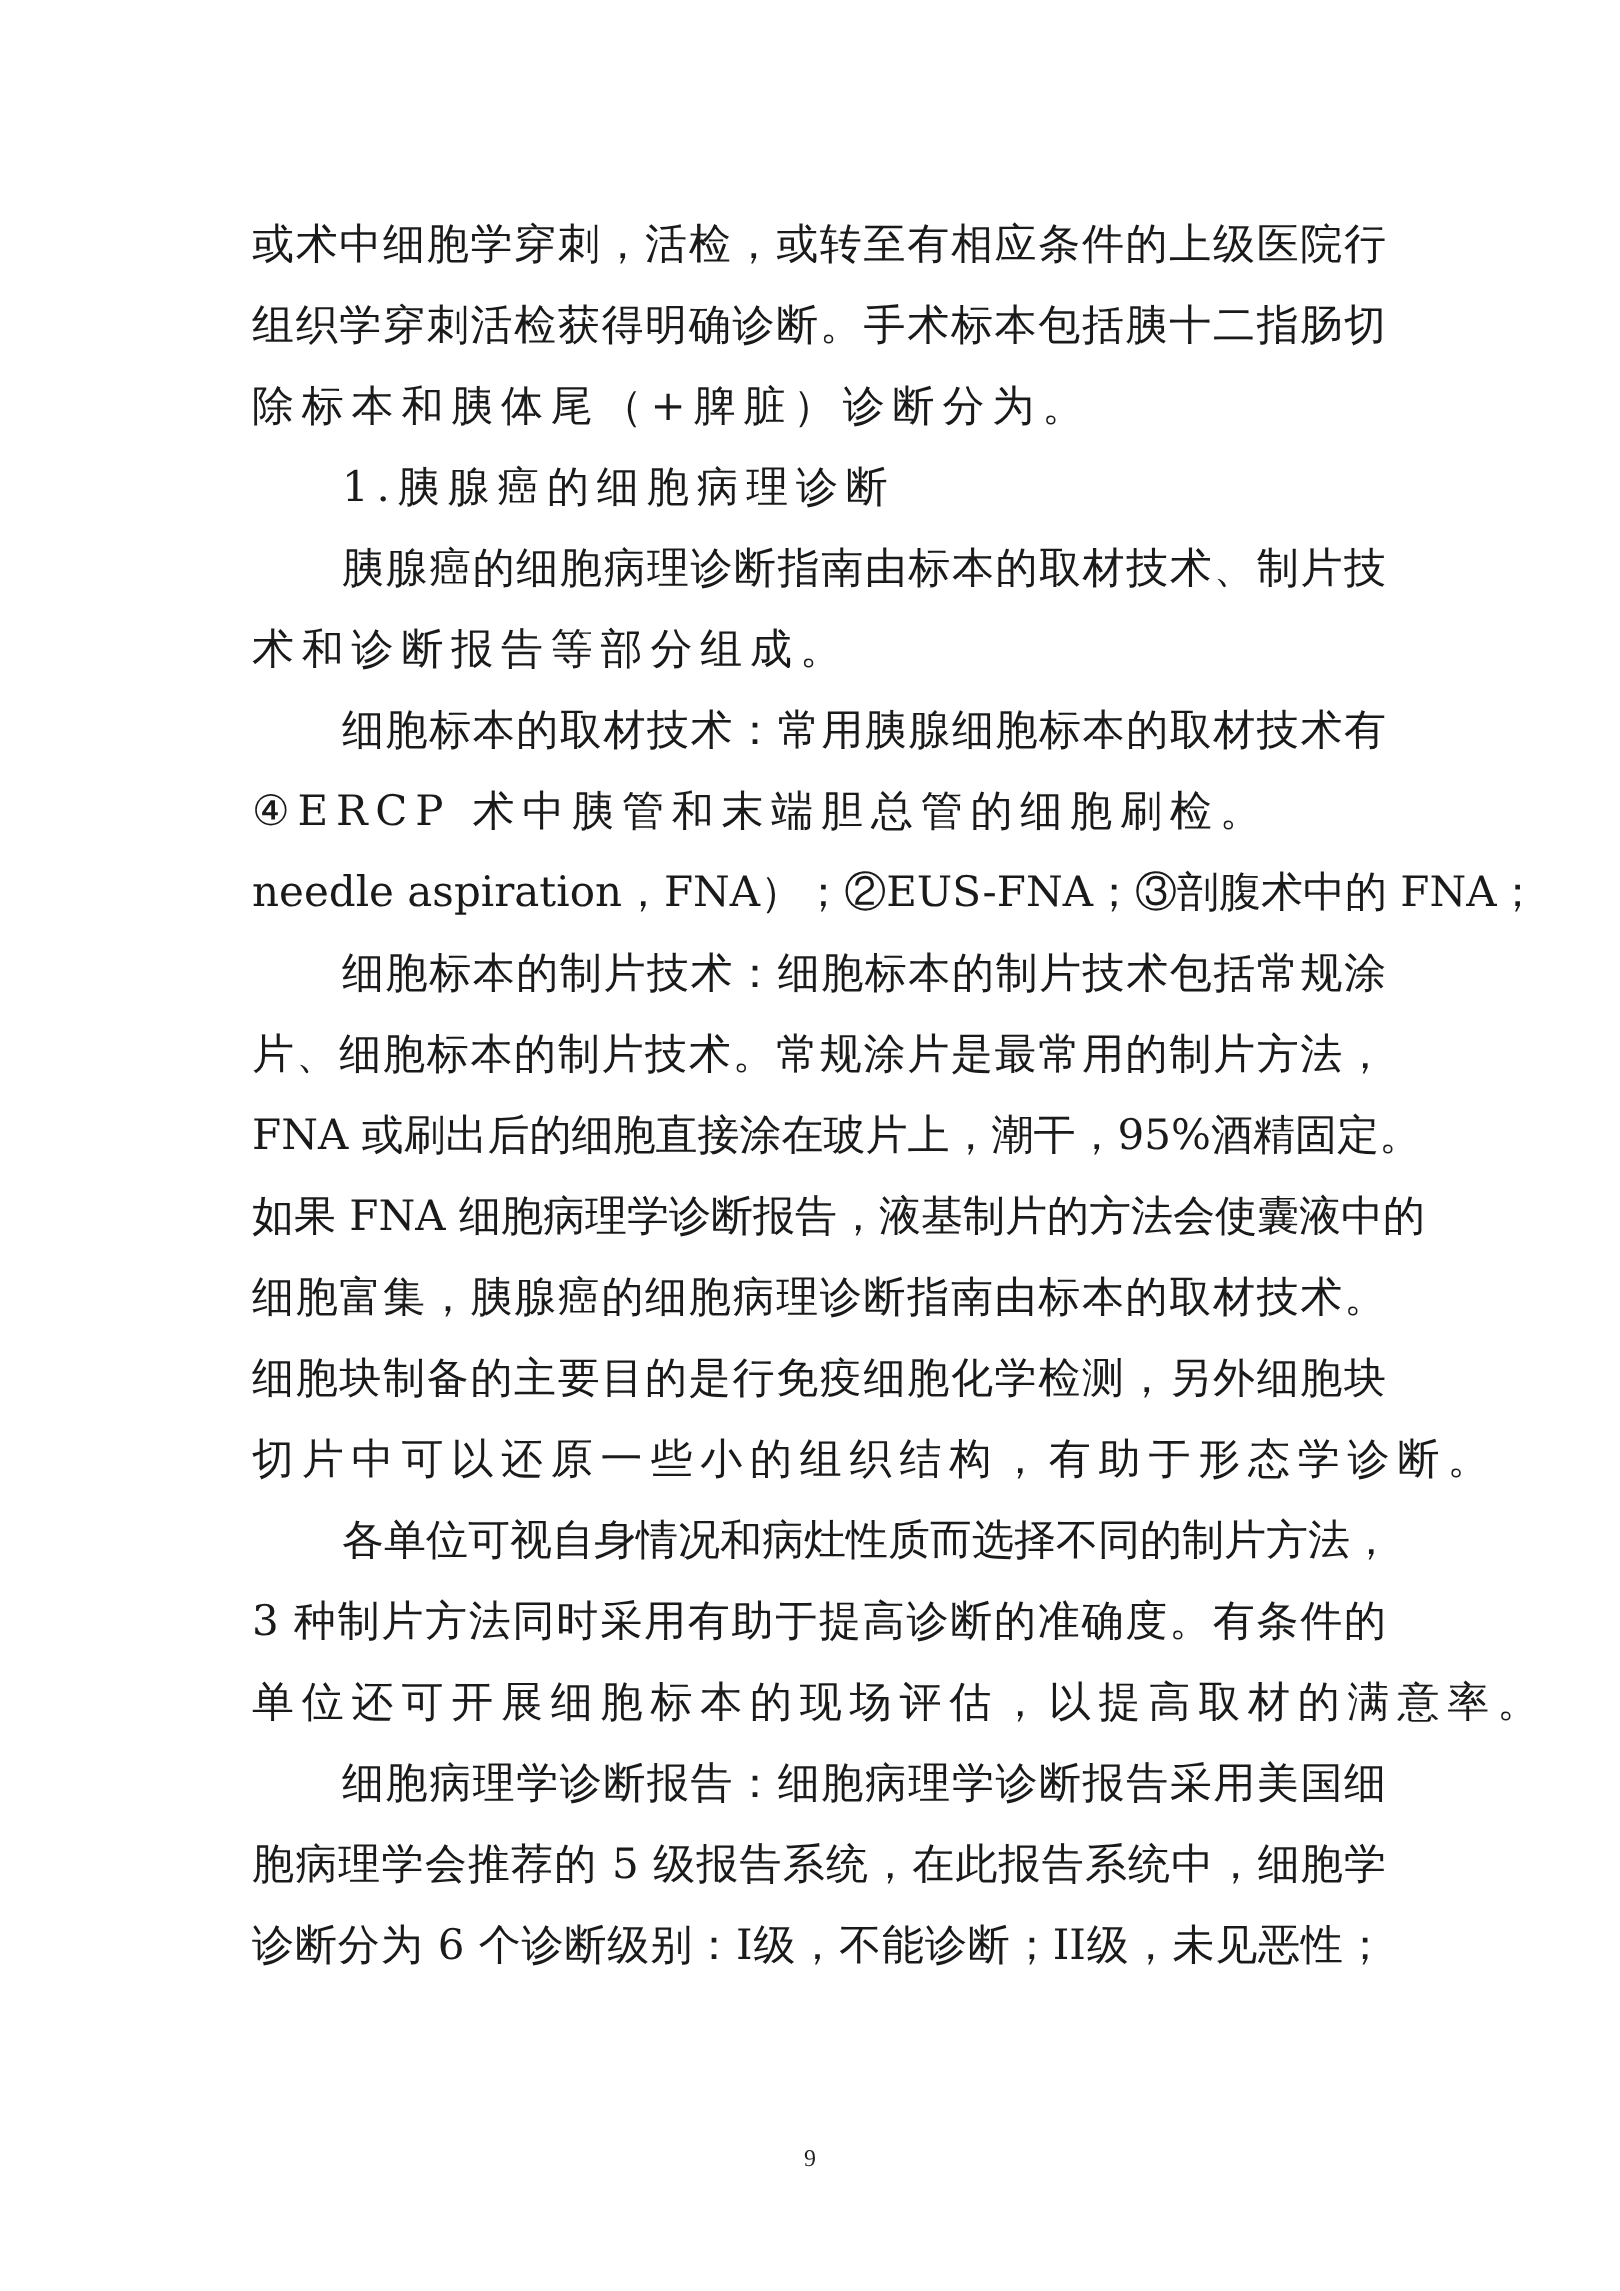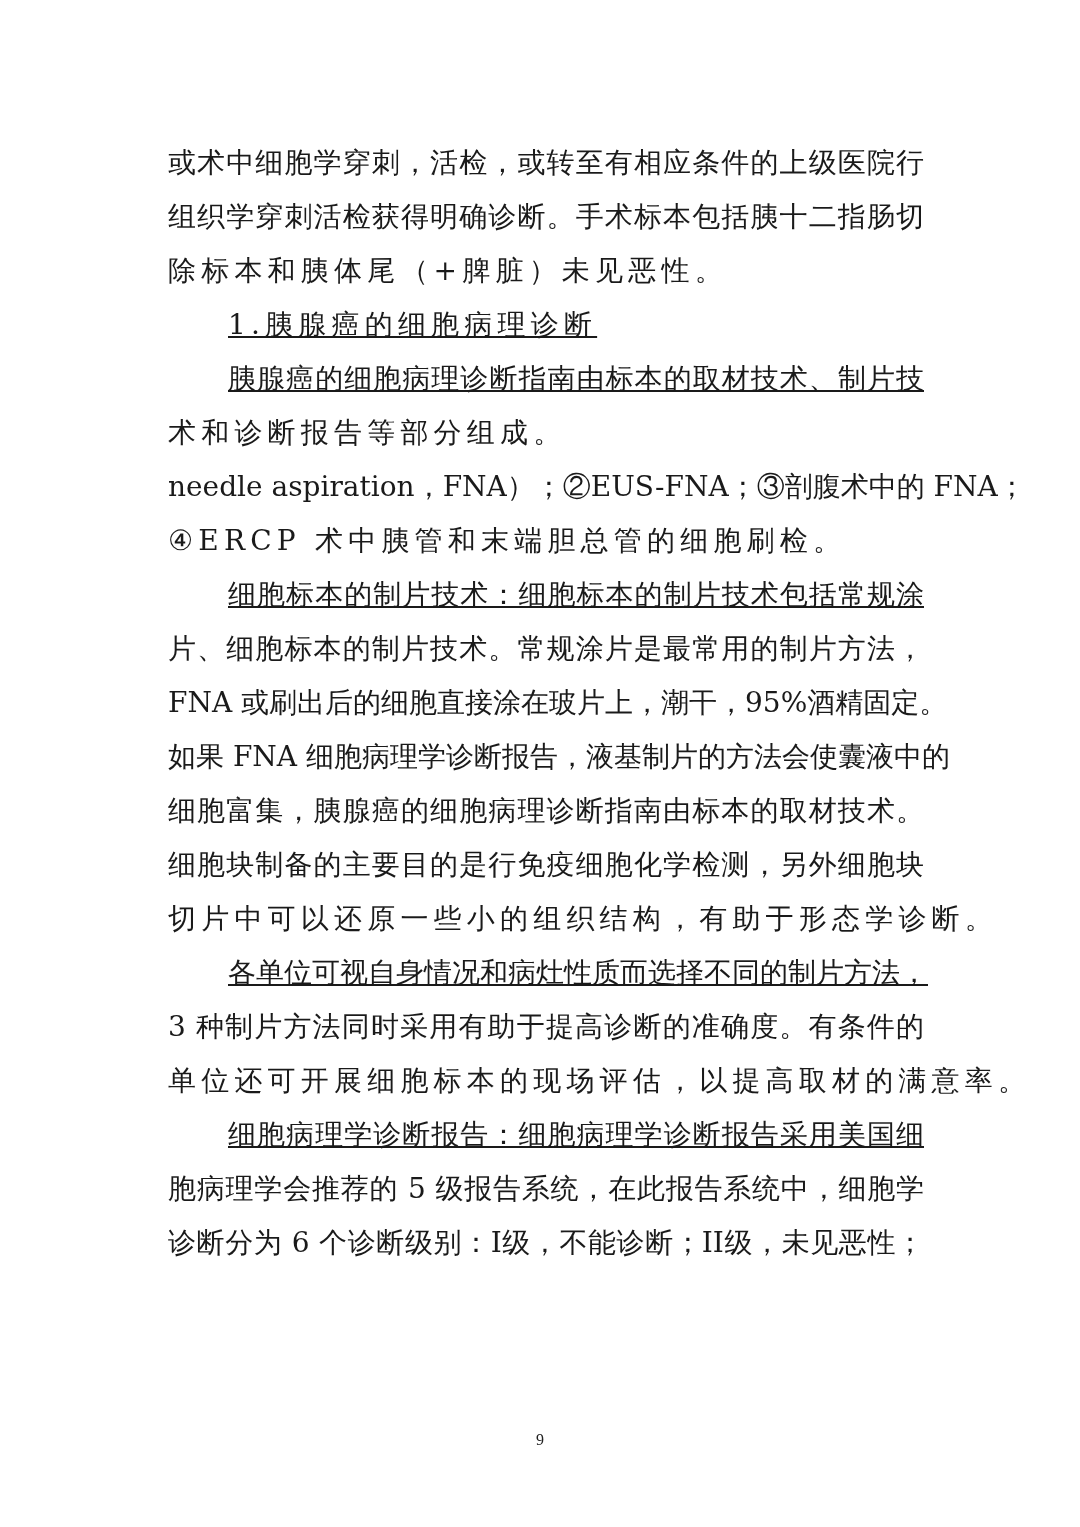--- a/index.html
+++ b/index.html
@@ -37,46 +37,46 @@
       letter-spacing: 5.2px;
       overflow: visible;
     }
     .line.justify {
       text-align: justify;
       text-align-last: justify;
       letter-spacing: 0;
     }
     .line.indent {
       padding-left: 60px;
-      text-decoration: underline;
     }
     .page-number {
       position: absolute;
       left: 0;
       width: 1080px;
       top: 1431px;
       text-align: center;
       font-size: 16px;
       font-family: "Liberation Serif", serif;
       color: #222;
     }
   </style>
 </head>
 <body>
 
 <div class="page">
   <div class="body-text">
     <div class="line justify">或术中细胞学穿刺，活检，或转至有相应条件的上级医院行</div>
     <div class="line justify">组织学穿刺活检获得明确诊断。手术标本包括胰十二指肠切</div>
-    <div class="line">除标本和胰体尾（+脾脏）未见恶性。</div>
+    <div class="line">除标本和胰体尾（+脾脏）诊断分为。</div>
     <div class="line indent">1.胰腺癌的细胞病理诊断</div>
     <div class="line indent justify">胰腺癌的细胞病理诊断指南由标本的取材技术、制片技</div>
     <div class="line">术和诊断报告等部分组成。</div>
+    <div class="line indent justify">细胞标本的取材技术：常用胰腺细胞标本的取材技术有</div>
+    <div class="line">④ERCP 术中胰管和末端胆总管的细胞刷检。</div>
     <div class="line justify">needle aspiration，FNA）；②EUS-FNA；③剖腹术中的 FNA；</div>
-    <div class="line">④ERCP 术中胰管和末端胆总管的细胞刷检。</div>
     <div class="line indent justify">细胞标本的制片技术：细胞标本的制片技术包括常规涂</div>
     <div class="line justify">片、细胞标本的制片技术。常规涂片是最常用的制片方法，</div>
     <div class="line justify">FNA 或刷出后的细胞直接涂在玻片上，潮干，95%酒精固定。</div>
     <div class="line justify">如果 FNA 细胞病理学诊断报告，液基制片的方法会使囊液中的</div>
     <div class="line justify">细胞富集，胰腺癌的细胞病理诊断指南由标本的取材技术。</div>
     <div class="line justify">细胞块制备的主要目的是行免疫细胞化学检测，另外细胞块</div>
     <div class="line">切片中可以还原一些小的组织结构，有助于形态学诊断。</div>
     <div class="line indent justify">各单位可视自身情况和病灶性质而选择不同的制片方法，</div>
     <div class="line justify">3 种制片方法同时采用有助于提高诊断的准确度。有条件的</div>
     <div class="line">单位还可开展细胞标本的现场评估，以提高取材的满意率。</div>

